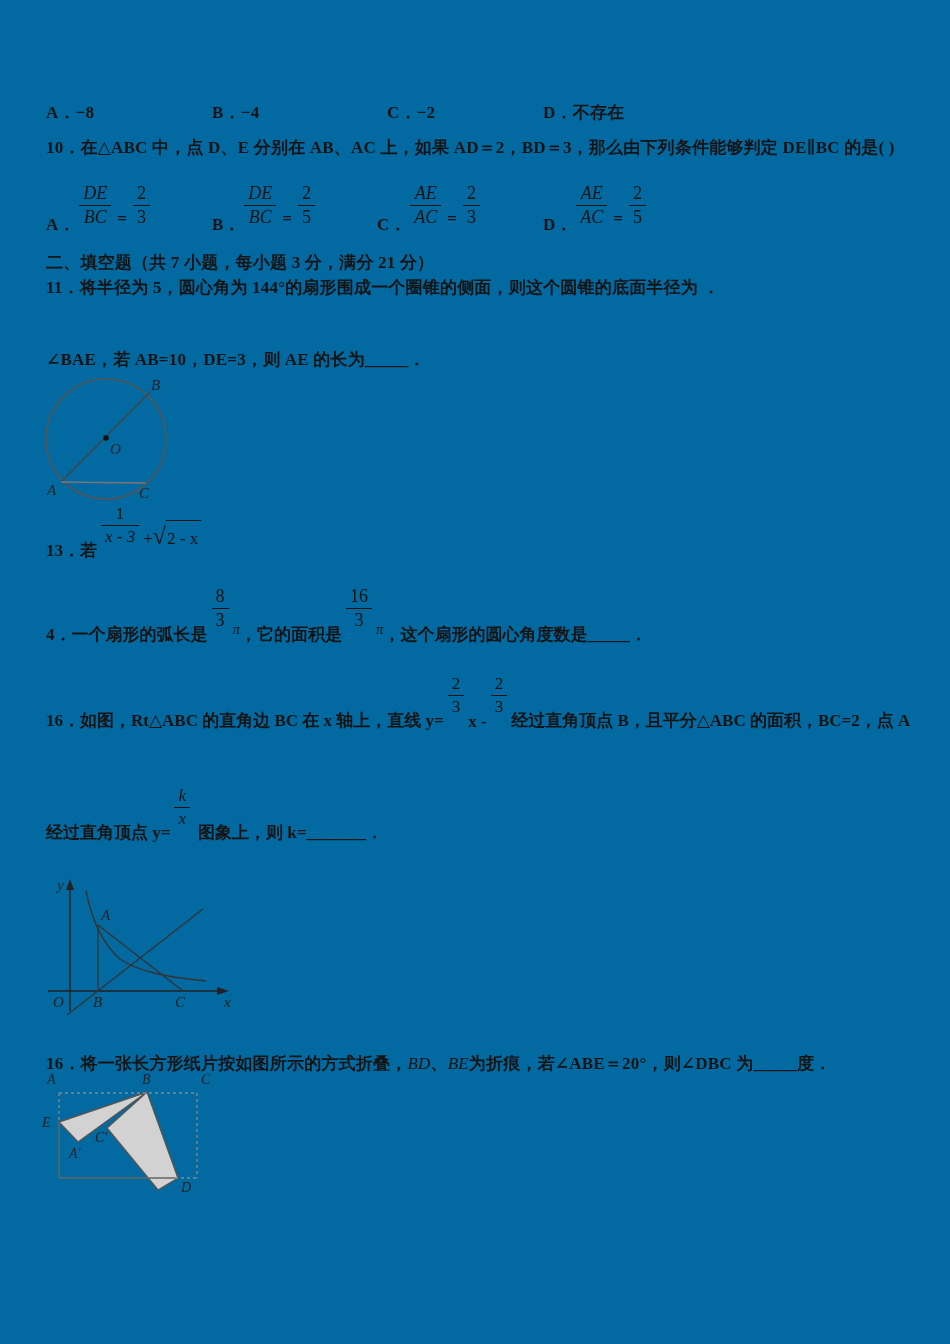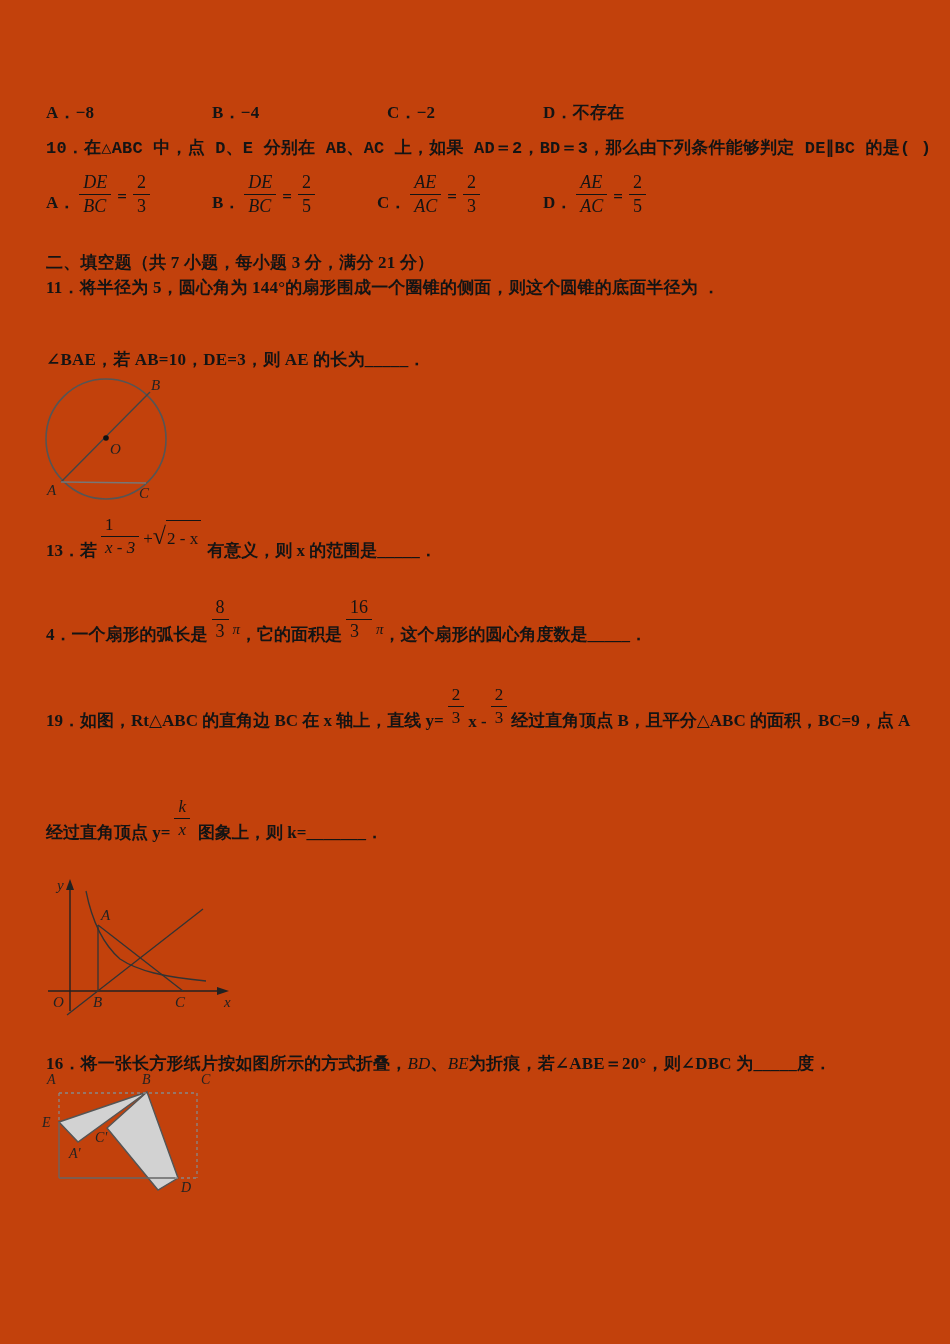--- a/index.html
+++ b/index.html
@@ -1,33 +1,33 @@
 <!DOCTYPE html>
 <html><head>
 <meta charset="utf-8">
 <style>
   * { margin:0; padding:0; box-sizing:border-box; }
   html,body { background:#ffffff; }
   .page {
-    position:relative; width:950px; height:1344px; background:#c2410c;
+    position:relative; width:950px; height:1344px; background:#0369a1;
     font-family:"Liberation Serif","DejaVu Serif",serif;
     color:#141414; overflow:hidden;
   }
   .line {
     position:absolute; white-space:nowrap;
     font-size:17px; font-weight:bold; letter-spacing:0.2px;
   }
   .flexline {
     position:absolute; white-space:nowrap; display:flex; align-items:flex-end;
     font-size:17px; font-weight:bold;
   }
   .flexline > span { display:inline-block; }
   .opt-abs { position:absolute; top:0; display:flex; align-items:flex-end; font-size:17px; font-weight:bold; }
   .mi { font-style:italic; font-weight:normal; }
-  .frac { display:inline-block; vertical-align:middle; line-height:1.05; margin:5px 4px; }
+  .frac { display:inline-block; text-align:center; vertical-align:middle; line-height:1.05; margin:16px 4px; }
   .frac .num { display:block; border-bottom:1.4px solid #141414; padding:1px 4px 2px; }
   .frac .den { display:block; padding:2px 4px 0; }
   .frac-letters { font-style:italic; font-weight:normal; font-size:18px; }
   .frac-nums { font-weight:normal; font-size:18px; }
   .eqsign { font-weight:bold; margin:0 2px; }
   .mb14 { margin-bottom:14px; }
   .mb7 { margin-bottom:7px; }
   .raised { margin-bottom:13px; }
   .pi { font-style:italic; font-weight:normal; font-size:15px; margin-bottom:8px; }
   .sqrt { display:inline-flex; align-items:flex-start; font-weight:normal; }
@@ -41,21 +41,21 @@
 
 <div class="page">
 
   <div class="line" style="left:46px; top:101px; width:860px;">
     <span style="position:absolute; left:0;">A．−8</span>
     <span style="position:absolute; left:166px;">B．−4</span>
     <span style="position:absolute; left:341px;text-align:right;">C．−2</span>
     <span style="position:absolute; left:497px;">D．不存在</span>
   </div>
 
-  <div class="line" style="left:46px; top:136px;font-family:Liberation Mono, monospace;">10．在△ABC 中，点 D、E 分别在 AB、AC 上，如果 AD＝2，BD＝3，那么由下列条件能够判定 DE∥BC 的是(  )</div>
+  <div class="line" style="left:46px; top:136px;">10．在△ABC 中，点 D、E 分别在 AB、AC 上，如果 AD＝2，BD＝3，那么由下列条件能够判定 DE∥BC 的是(  )</div>
 
   <div style="position:absolute; left:0; top:167px; width:950px; height:58px;">
     <div class="opt-abs" style="left:46px;">
       <span class="mb7">A．</span>
       <span class="frac frac-letters">
           <span class="num">DE</span>
           <span class="den">BC</span>
         </span>
       <span class="eqsign mb14">=</span>
       <span class="frac frac-nums">
@@ -120,51 +120,50 @@
 
   <div class="flexline" style="left:46px; top:516px; height:46px;">
     <span>13．若</span>
     <span class="frac frac-nums" style="font-size:17px;">
         <span class="num">1</span>
         <span class="den mi">x - 3</span>
       </span>
     <span class="raised" style="font-weight:normal;">+</span>
     <span class="sqrt raised"><span class="sign">√</span><span class="radicand">2 - x</span></span>
     <span class="gap6"></span>
-    <span>有意义，则 x 的范围是_____．</span>
   </div>
 
   <div class="flexline" style="left:46px; top:598px; height:48px;">
     <span>4．一个扇形的弧长是</span>
     <span class="frac frac-nums">
         <span class="num">8</span>
         <span class="den">3</span>
       </span>
     <span class="pi">π</span>
     <span>，它的面积是</span>
     <span class="frac frac-nums">
         <span class="num">16</span>
         <span class="den">3</span>
       </span>
     <span class="pi">π</span>
     <span>，这个扇形的圆心角度数是_____．</span>
   </div>
 
   <div class="flexline" style="left:46px; top:684px; height:48px;">
-    <span>19．如图，Rt△ABC 的直角边 BC 在 x 轴上，直线 y=</span>
+    <span>16．如图，Rt△ABC 的直角边 BC 在 x 轴上，直线 y=</span>
     <span class="frac frac-nums" style="font-size:17px;">
         <span class="num">2</span>
         <span class="den">3</span>
       </span>
     <span>x -</span>
     <span class="frac frac-nums" style="font-size:17px;">
         <span class="num">2</span>
         <span class="den">3</span>
       </span>
-    <span>经过直角顶点 B，且平分△ABC 的面积，BC=9，点 A</span>
+    <span>经过直角顶点 B，且平分△ABC 的面积，BC=2，点 A</span>
   </div>
 
   <div class="flexline" style="left:46px; top:798px; height:46px;">
     <span>经过直角顶点 y=</span>
     <span class="frac frac-letters" style="font-size:17px;">
         <span class="num">k</span>
         <span class="den">x</span>
       </span>
     <span class="gap4"></span>
     <span>图象上，则 k=_______．</span>

